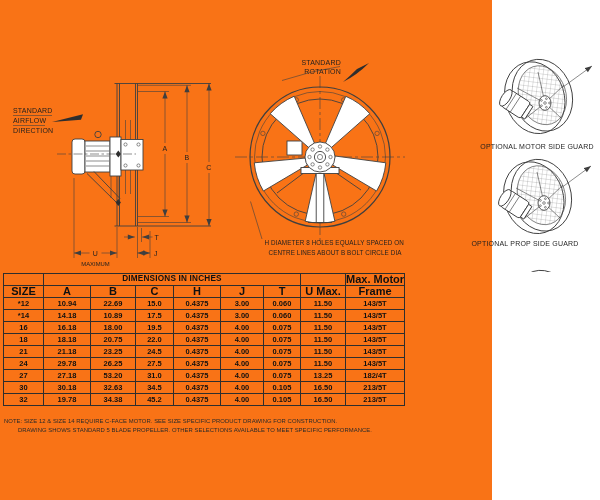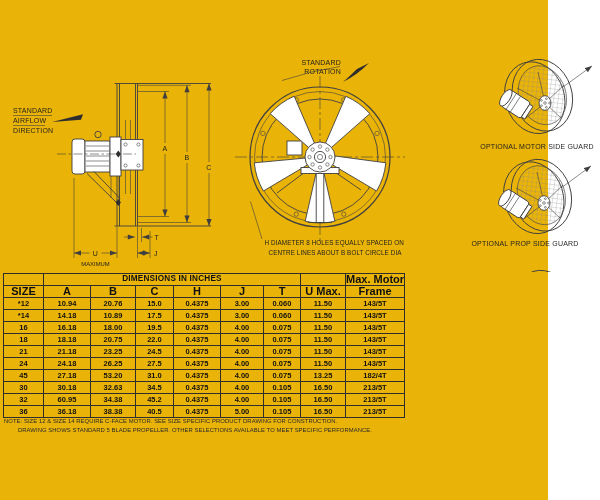--- a/index.html
+++ b/index.html
@@ -1,18 +1,18 @@
 <!DOCTYPE html>
 <html><head>
 <meta charset="utf-8">
 <style>
   html,body{margin:0;padding:0;}
   body{width:600px;height:500px;background:#ffffff;position:relative;overflow:hidden;
        font-family:"Liberation Sans",sans-serif;}
-  #page{position:absolute;inset:0;width:548px;height:500px;background:#eab308;}
+  #page{position:absolute;inset:0;width:492px;height:500px;background:#f97316;}
   svg{position:absolute;left:0;top:0;}
   .ln{stroke:#3f3f3f;stroke-width:0.9;fill:none;}
   .lnt{stroke:#3f3f3f;stroke-width:0.6;fill:none;}
   .lnb{stroke:#3f3f3f;stroke-width:1.2;fill:none;}
   .fw{fill:#ffffff;stroke:#3f3f3f;stroke-width:0.9;}
   .fil{fill:#2e2e2e;stroke:none;}
   .t7{font:7px "Liberation Sans",sans-serif;fill:#1f1f1f;letter-spacing:.2px;}
   .t63{font:6.3px "Liberation Sans",sans-serif;fill:#1f1f1f;letter-spacing:.1px;}
   .t58{font:5.9px "Liberation Sans",sans-serif;fill:#1f1f1f;}
   .mid{text-anchor:middle;} .end{text-anchor:end;}
@@ -306,21 +306,21 @@
       <th>J</th>
       <th>T</th>
       <th>U  Max.</th>
       <th>Frame</th>
     </tr>
   </thead>
   <tbody id="dim-body">
         <tr>
           <td>*12</td>
           <td>10.94</td>
-          <td>20.76</td>
+          <td>22.69</td>
           <td>15.0</td>
           <td>0.4375</td>
           <td>3.00</td>
           <td>0.060</td>
           <td>11.50</td>
           <td>143/5T</td>
         </tr>
         <tr>
           <td>*14</td>
           <td>14.18</td>
@@ -360,31 +360,31 @@
           <td>23.25</td>
           <td>24.5</td>
           <td>0.4375</td>
           <td>4.00</td>
           <td>0.075</td>
           <td>11.50</td>
           <td>143/5T</td>
         </tr>
         <tr>
           <td>24</td>
-          <td>24.18</td>
+          <td>29.78</td>
           <td>26.25</td>
           <td>27.5</td>
           <td>0.4375</td>
           <td>4.00</td>
           <td>0.075</td>
           <td>11.50</td>
           <td>143/5T</td>
         </tr>
         <tr>
-          <td>45</td>
+          <td>27</td>
           <td>27.18</td>
           <td>53.20</td>
           <td>31.0</td>
           <td>0.4375</td>
           <td>4.00</td>
           <td>0.075</td>
           <td>13.25</td>
           <td>182/4T</td>
         </tr>
         <tr>
@@ -393,36 +393,25 @@
           <td>32.63</td>
           <td>34.5</td>
           <td>0.4375</td>
           <td>4.00</td>
           <td>0.105</td>
           <td>16.50</td>
           <td>213/5T</td>
         </tr>
         <tr>
           <td>32</td>
-          <td>60.95</td>
+          <td>19.78</td>
           <td>34.38</td>
           <td>45.2</td>
           <td>0.4375</td>
           <td>4.00</td>
-          <td>0.105</td>
-          <td>16.50</td>
-          <td>213/5T</td>
-        </tr>
-        <tr>
-          <td>36</td>
-          <td>36.18</td>
-          <td>38.38</td>
-          <td>40.5</td>
-          <td>0.4375</td>
-          <td>5.00</td>
           <td>0.105</td>
           <td>16.50</td>
           <td>213/5T</td>
         </tr>
       </tbody>
 </table>
 
 <div class="notes">
   <div>NOTE:  SIZE 12 &amp; SIZE 14 REQUIRE C-FACE MOTOR.   SEE SIZE SPECIFIC PRODUCT DRAWING FOR CONSTRUCTION.</div>
   <div class="l2">DRAWING SHOWS STANDARD 5 BLADE PROPELLER.   OTHER SELECTIONS AVAILABLE TO MEET SPECIFIC PERFORMANCE.</div>

